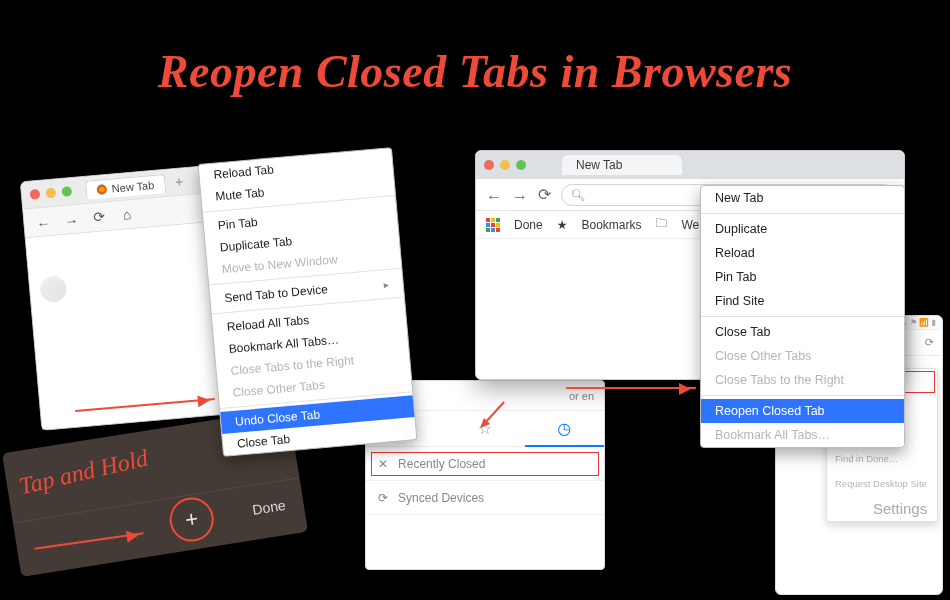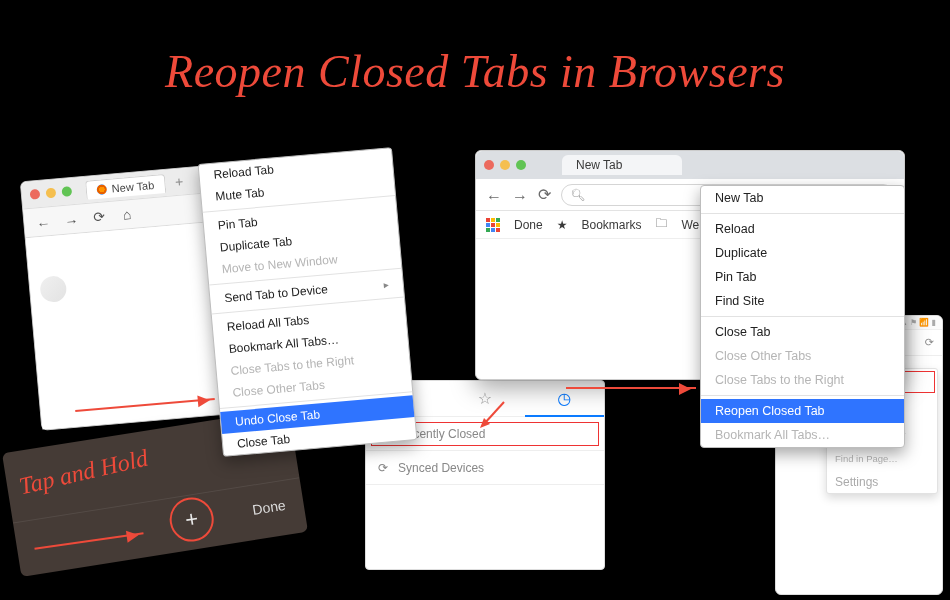--- a/index.html
+++ b/index.html
@@ -1,20 +1,20 @@
 <!DOCTYPE html>
 <html><head>
 <meta charset="utf-8">
 <style>
   * { box-sizing: border-box; margin: 0; padding: 0; font-family: -apple-system, "Helvetica Neue", Arial, sans-serif; }
   body { background: #000; width: 950px; height: 600px; overflow: hidden; position: relative; }
 
   .title {
     position: absolute; top: 45px; left: 0; right: 0; text-align: center;
-    font-family: Georgia, "Times New Roman", serif; font-style: italic; font-weight: 400;
+    font-family: Georgia, "Times New Roman", serif; font-style: italic; font-weight: 700;
     font-size: 46px; color: #ee4a3a; letter-spacing: 0.5px;
   }
 
   
   .ff-window {
     position: absolute; top: 165px; left: 30px; width: 370px; height: 250px;
     background: #fff; border: 1px solid #ccc; border-radius: 6px;
     box-shadow: 0 8px 24px rgba(0,0,0,0.35); transform: rotate(-5deg);
   }
   .ff-titlebar { height: 26px; background: #ececec; border-radius: 6px 6px 0 0; display: flex; align-items: center; padding: 0 8px; gap: 6px; }
@@ -124,21 +124,21 @@
   .mob-chrome .apps { display: flex; gap: 10px; padding: 6px 8px 2px; }
   .mob-chrome .app { width: 30px; font-size: 7px; text-align: center; color: #888; }
   .mob-chrome .app .ic { width: 26px; height: 26px; border-radius: 5px; margin: 0 auto 2px; }
   .fb { background: #1877f2; position: relative; }
   .fb::after { content: "f"; color: #fff; font-weight: 700; font-size: 18px; position: absolute; left: 8px; top: 1px; font-family: Arial; }
   .espn { background: #d00; color: #fff; font-size: 7px; font-weight: 700; display: flex; align-items: center; justify-content: center; letter-spacing: -0.3px; }
   .mob-chrome .menu { position: absolute; top: 52px; right: 4px; width: 112px; background: #fff; border: 1px solid #e2e2e2; border-radius: 3px; box-shadow: 0 4px 10px rgba(0,0,0,0.15); }
   .mob-chrome .menu .mi { padding: 7px 8px; font-size: 10.5px; color: #3a3a3a; white-space: nowrap; }
   .mob-chrome .menu .mi.small { color: #b5b5b5; font-size: 9.5px; }
   .mob-chrome .menu .mi.boxed { outline: 1.5px solid #e33; outline-offset: -3px; }
-  .mob-chrome .menu .cut { color: #aaa; font-size: 12px; padding: 4px 8px; }
+  .mob-chrome .menu .cut { color: #aaa; font-size: 15px; padding: 4px 8px; margin-left: 38px; }
 
   
   .sf-arrow {
     position: absolute; top: 398px; left: 476px; width: 32px; height: 32px; z-index: 4;
   }
   .sf-arrow svg { width: 100%; height: 100%; }
 </style>
 </head>
 <body>
 
@@ -219,35 +219,38 @@
     <span>★</span>
     <span>Bookmarks</span>
     <span>🗀</span>
     <span>Web</span>
   </div>
 </div>
 
 <div class="ch-menu">
   <div class="mi">New Tab</div>
   <div class="sep"></div>
+  <div class="mi">Duplicate</div>
   <div class="mi">Reload</div>
-  <div class="mi">Duplicate</div>
   <div class="mi">Pin Tab</div>
   <div class="mi">Find Site</div>
   <div class="sep"></div>
   <div class="mi">Close Tab</div>
   <div class="mi dis">Close Other Tabs</div>
   <div class="mi dis">Close Tabs to the Right</div>
   <div class="sep"></div>
   <div class="mi hl">Reopen Closed Tab</div>
   <div class="mi dis">Bookmark All Tabs…</div>
 </div>
 <div class="arrow" style="top:387px; left:566px; width:130px;"></div>
 
 <div class="sf-panel">
+  <div class="sf-header">
+    <span>or en</span>
+  </div>
   <div class="sf-tabs">
     <div class="t">▦</div>
     <div class="t">☆</div>
     <div class="t active">◷</div>
   </div>
   <div class="sf-row boxed">
     <span>✕</span>
     <span>Recently Closed</span>
   </div>
   <div class="sf-row">
@@ -285,16 +288,17 @@
     </div>
     <div class="app" style="margin-top:36px">
       <div class="ic espn">ESPN</div>
       <div>ESPN.com</div>
     </div>
   </div>
   <div class="menu">
     <div class="mi boxed">Recent Tabs</div>
     <div class="mi">History</div>
     <div class="mi" style="font-size:10px">Report an Issue</div>
-    <div class="mi small">Find in Page…</div>
+    <div class="mi small">Find in Done…</div>
+    <div class="mi small">Request Desktop Site</div>
     <div class="cut">Settings</div>
   </div>
 </div>
 
 </body></html>

